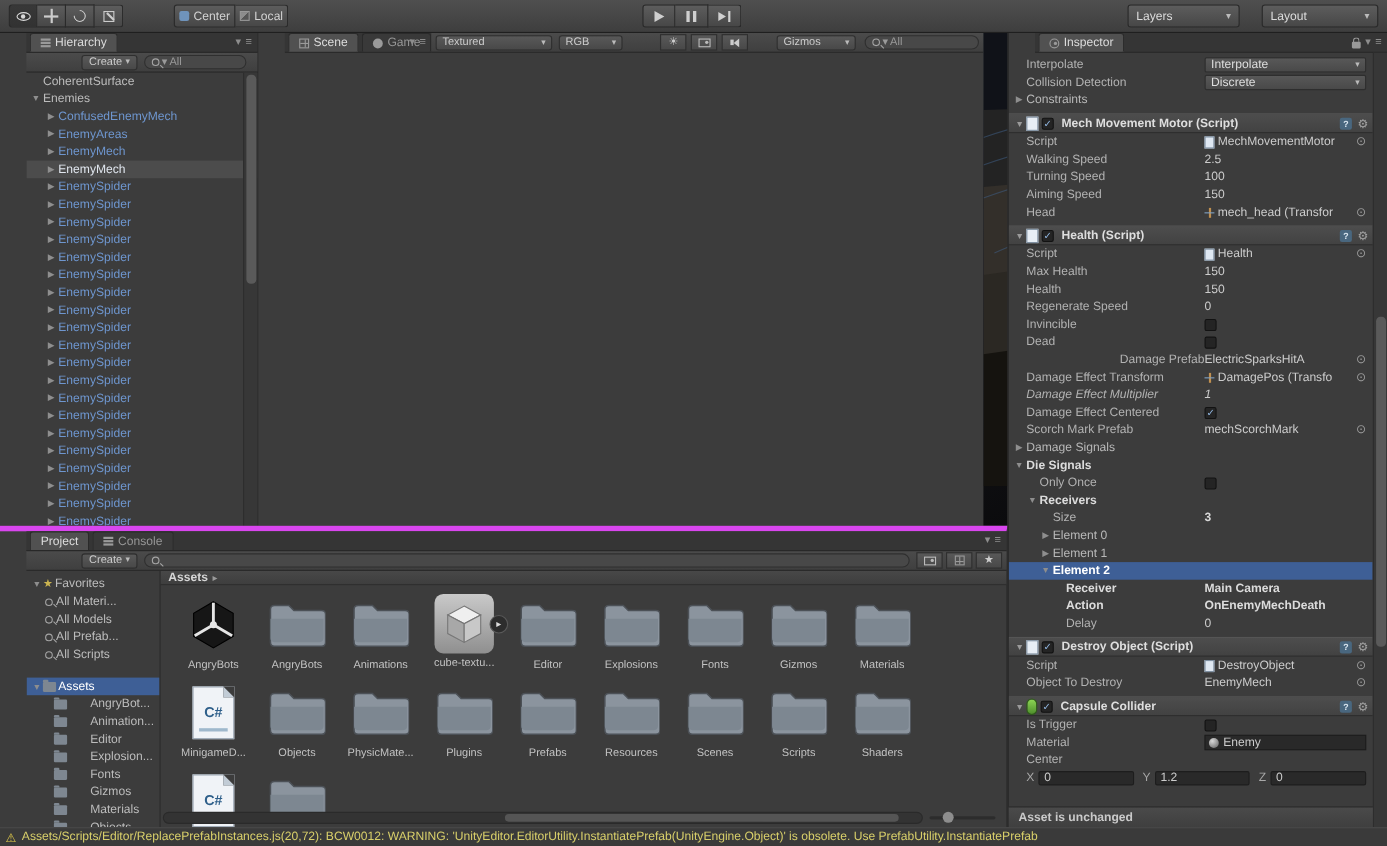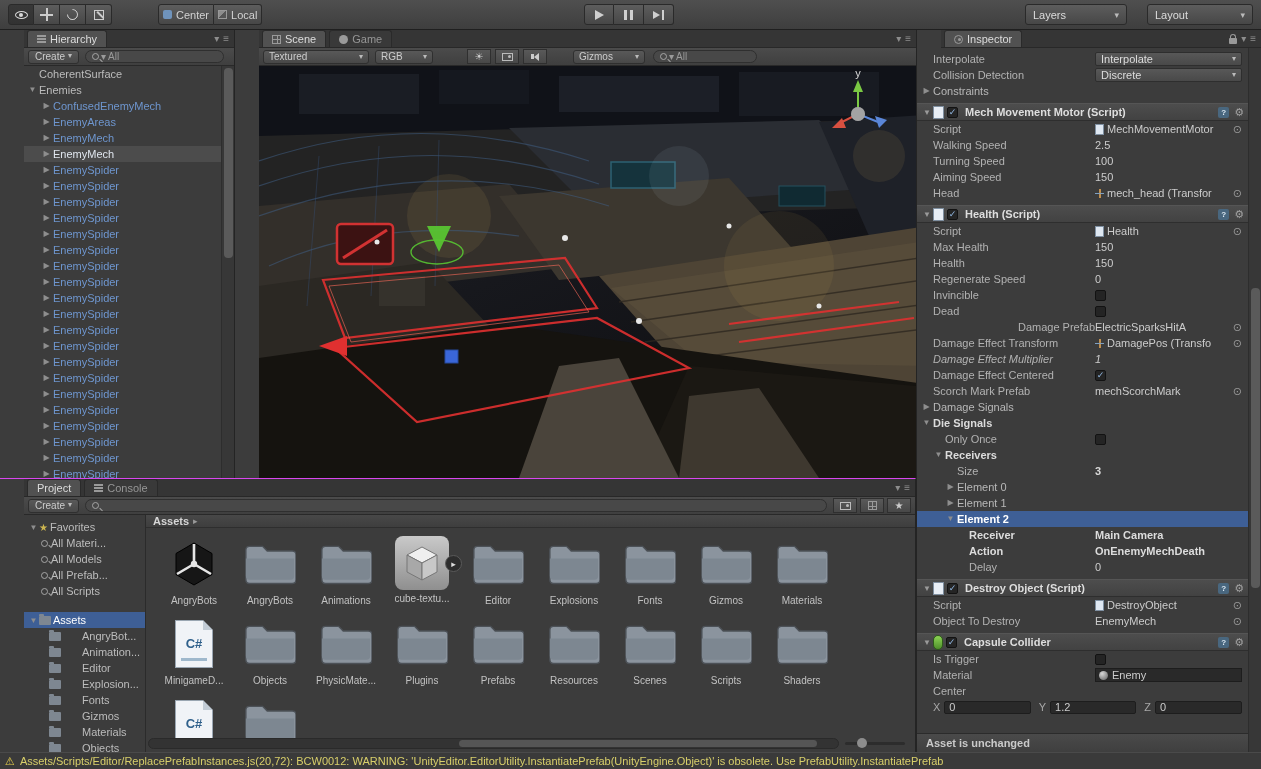--- a/index.html
+++ b/index.html
@@ -53,21 +53,21 @@
 .tabbar { height:18px; background:#353535; border-bottom:1px solid #282828;
   display:flex; align-items:flex-end; position:relative; }
 .tab { height:17px; margin-left:3px; padding:0 9px; display:flex; align-items:center; gap:4px;
   background:#393939; color:#969696; border:1px solid #2a2a2a; border-bottom:none;
   border-radius:3px 3px 0 0; white-space:nowrap; }
 .tab.active { background:#515151; color:#dcdcdc; }
 .pane-menu { position:absolute; right:5px; top:3px; display:flex; gap:4px; color:#8d8d8d; font-size:10px; align-items:center;}
 .minibar { height:18px; background:linear-gradient(#4b4b4b,#3f3f3f); border-bottom:1px solid #292929;
   display:flex; align-items:center; padding:0 4px; }
 .minipop { height:14px; display:flex; align-items:flex-start; gap:3px; padding:0 6px; color:#ccc;
-  background:linear-gradient(#595959,#484848); border:1px solid #2f2f2f; border-radius:3px; font-size:10px; }
+  background:linear-gradient(#595959,#484848); border:1px solid #2f2f2f; border-radius:3px; font-size:10px;margin-left:46px; }
 .minipop .caret{font-size:8px;color:#bbb;}
 .search { height:13px; background:#484848; border:1px solid #2f2f2f; border-radius:7px;
   display:flex; align-items:center; padding:0 6px; color:#9a9a9a; font-size:10px; gap:2px; }
 .search.fill { flex:1; margin:0 6px; }
 .mag{position:relative;width:7px;height:7px;border:1px solid #a5a5a5;border-radius:50%;flex:none;}
 .mag::after{content:"";position:absolute;left:5.5px;top:5.5px;width:4px;height:1.2px;background:#a5a5a5;transform:rotate(45deg);}
 .list-ico{display:inline-block;width:9px;height:8px;border-top:2px solid #9a9a9a;border-bottom:2px solid #9a9a9a;position:relative;}
 .list-ico::after{content:"";position:absolute;left:0;top:1px;width:100%;height:2px;background:#9a9a9a;}
 .grid-ico{width:9px;height:9px;border:1px solid #9a9a9a;position:relative;}
 .grid-ico::before{content:"";position:absolute;left:3.5px;top:0;width:1px;height:100%;background:#9a9a9a;}
@@ -80,36 +80,36 @@
 
 #hierarchy-panel { left:0; top:30px; width:235px; height:448px; border-right:1px solid #242424; display:flex; flex-direction:column;}
 #hierarchy-list { flex:1; overflow:hidden; position:relative; }
 .trow { height:16px; line-height:16px; display:flex; align-items:center; color:#bcbcbc; white-space:nowrap; }
 .trow .fold { width:13px; text-align:center; font-size:8px; color:#8e8e8e; flex:none; }
 .trow.prefab { color:var(--prefab-text); }
 .trow.selected { background:var(--selection-gray); color:#e0e6ee; }
 .vscroll { position:absolute; right:0; top:0; bottom:0; width:13px; background:#373737; border-left:1px solid #2d2d2d; }
 .vscroll .thumb { position:absolute; left:2px; width:9px; background:#5a5a5a; border-radius:4px; }
 
-#scene-panel { left:235px; top:30px; width:681px; height:448px; display:flex; flex-direction:column; }
+#scene-panel { left:235px; top:30px; width:681px; height:448px; display:flex; flex-direction:row; }
 .sc-dd { height:14px; background:linear-gradient(#595959,#484848); border:1px solid #2f2f2f; border-radius:3px;
   display:flex; align-items:center; padding:0 5px; color:#ccc; font-size:10px; }
 .sc-dd .caret{ margin-left:auto; font-size:8px; color:#bbb;}
 .sqbtn { width:24px; height:15px; background:linear-gradient(#595959,#484848); border:1px solid #2f2f2f;
   display:flex; align-items:center; justify-content:center; color:#ccc; font-size:10px; }
 .pic-ico{width:11px;height:8px;border:1px solid #bbb;position:relative;}
 .pic-ico::after{content:"";position:absolute;right:1px;top:1px;width:3px;height:3px;border-radius:50%;background:#bbb;}
 .spk{display:flex;align-items:center;}
 .spk .box{width:3px;height:5px;background:#ccc;}
 .spk .cone{width:0;height:0;border-right:5px solid #ccc;border-top:4px solid transparent;border-bottom:4px solid transparent;}
 #viewport { flex:1; position:relative; overflow:hidden;
   background:linear-gradient(155deg,#23262c 0%,#17181d 45%,#0b0b0d 100%); }
 .axis-gizmo { position:absolute; right:22px; top:2px; }
 
-#project-panel { left:0; top:478px; width:916px; height:274px; border-top:1px solid #d946ef; border-right:1px solid #242424; display:flex; flex-direction:column; }
+#project-panel { left:0; top:478px; width:916px; height:274px; border-top:5px solid #d946ef; border-right:1px solid #242424; display:flex; flex-direction:column; }
 #project-body { flex:1; display:flex; overflow:hidden; }
 #project-left { width:122px; border-right:1px solid #2b2b2b; padding-top:4px; overflow:hidden; }
 .prow { height:16px; display:flex; align-items:center; padding-left:4px; color:#bcbcbc; white-space:nowrap; overflow:hidden;}
 .prow .fold { width:11px; font-size:8px; color:#8e8e8e; text-align:center; flex:none;}
 .prow.fav { padding-left:17px; gap:3px; }
 .prow.sub { padding-left:25px; gap:19px; }
 .prow.assets-row { margin-top:13px; }
 .prow.selected { background:var(--selection-blue); color:#fff; }
 .star-ico { color:#ccb550; font-size:10px; margin-right:2px; }
 .sfolder{width:12px;height:9px;background:#7e8791;border-radius:1px;position:relative;flex:none;margin-right:2px;}

